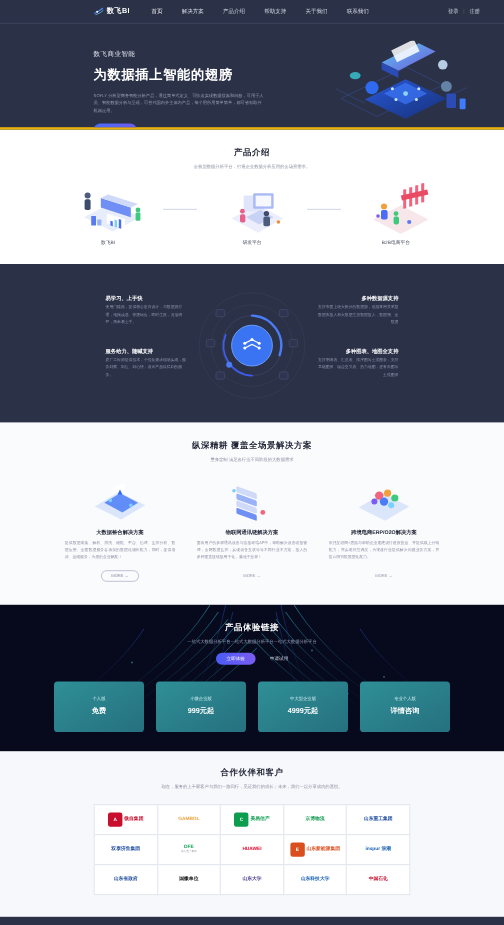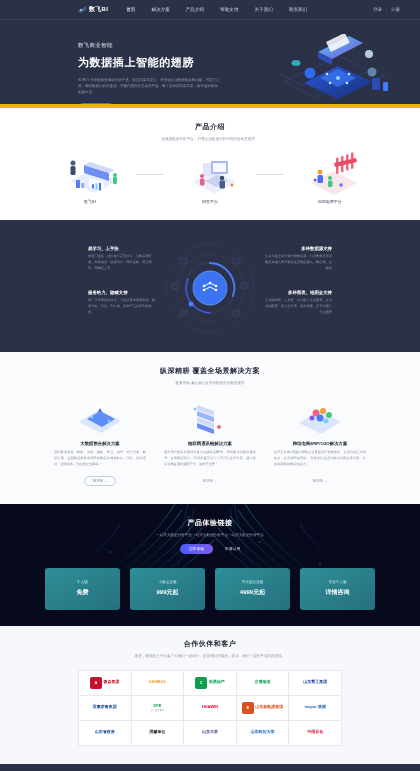--- a/index.html
+++ b/index.html
@@ -24,21 +24,21 @@
   .nav-menu { display:flex; margin-left:18px; gap:16px; }
   .nav-menu a { color:#d2d6e4; font-size:4.6px; text-decoration:none; white-space:nowrap; }
   .nav-menu a.active { color:#fff; }
   .nav-right { margin-left:auto; margin-right:20px; display:flex; align-items:center; gap:4px; }
   .nav-right a { color:#c7cbda; font-size:4.4px; text-decoration:none; }
   .nav-sep { color:#5a6078; font-size:4.4px; }
 
   
   .hero {
     height:88px; background:#2b3147; position:relative; overflow:hidden;
-    border-bottom:4px solid #eab308;
+    border-bottom:2px solid #eab308;
   }
   .hero-inner { position:relative; height:100%; }
   .hero-copy { position:absolute; left:78px; top:22px; width:150px; }
   .hero-sub { color:#e4e7f0; font-size:5.4px; letter-spacing:.4px; margin-bottom:6px; }
   .hero-title { color:#fff; font-size:11px; font-weight:bold; letter-spacing:.6px; margin-bottom:7px; }
   .hero-desc { color:#989eb4; font-size:3.5px; line-height:1.75; width:142px; }
   .hero-btn {
     margin-top:8px; display:inline-block;
     background:linear-gradient(90deg,#4a6cf7,#6b5cf0);
     color:#fff; font-size:4px; padding:3px 9px; border-radius:7px;

